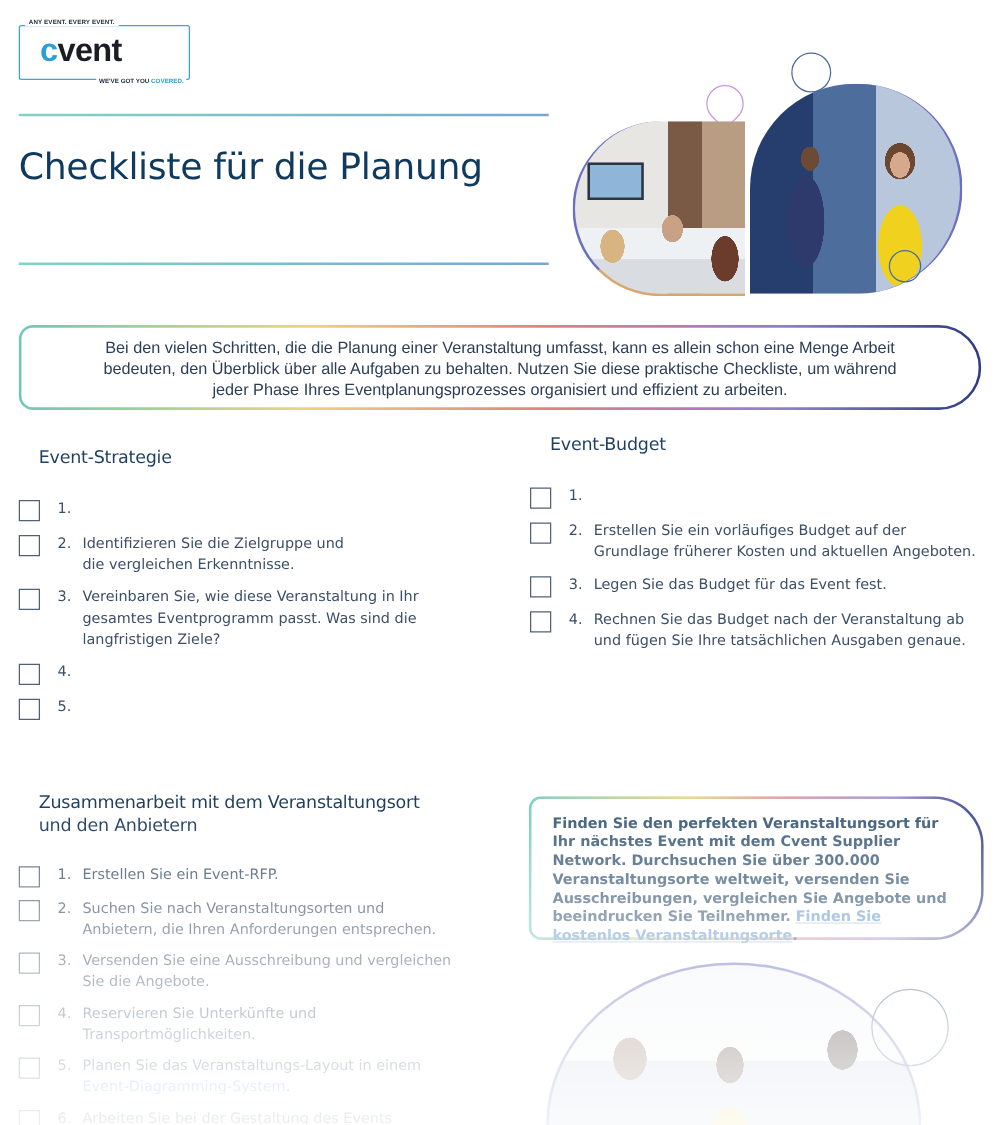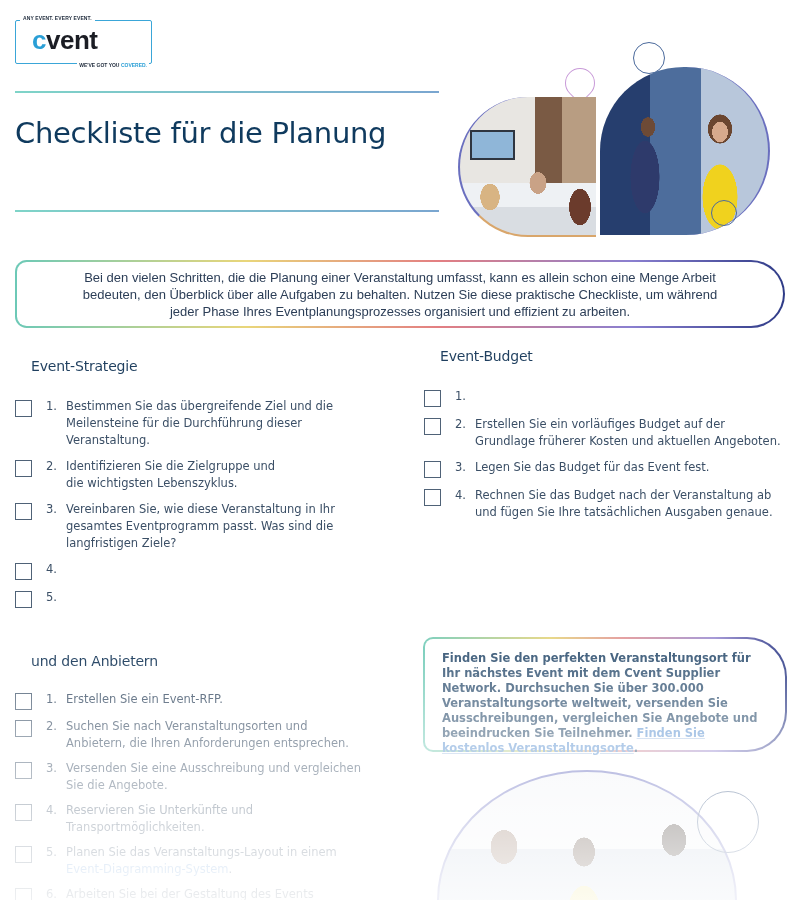--- a/index.html
+++ b/index.html
@@ -178,26 +178,25 @@
 
 <div class="intro">
   <p>Bei den vielen Schritten, die die Planung einer Veranstaltung umfasst, kann es allein schon eine Menge Arbeit bedeuten, den Überblick über alle Aufgaben zu behalten. Nutzen Sie diese praktische Checkliste, um während jeder Phase Ihres Eventplanungsprozesses organisiert und effizient zu arbeiten.</p>
 </div>
 
 <div class="section sec-strategy">
   <h2>Event-Strategie</h2>
   <div class="item">
     <span class="box"></span>
     <span class="num">1.</span>
-    <span class="text" style="width:300px">Bestimmen Sie das übergreifende Ziel und die Meilensteine für die Durchführung dieser Veranstaltung.</span>
   </div>
   <div class="item">
     <span class="box"></span>
     <span class="num">2.</span>
-    <span class="text" style="width:230px">Identifizieren Sie die Zielgruppe und die wichtigsten Lebenszyklus.</span>
+    <span class="text" style="width:230px">Identifizieren Sie die Zielgruppe und die vergleichen Erkenntnisse.</span>
   </div>
   <div class="item">
     <span class="box"></span>
     <span class="num">3.</span>
     <span class="text" style="width:315px">Vereinbaren Sie, wie diese Veranstaltung in Ihr gesamtes Eventprogramm passt. Was sind die langfristigen Ziele?</span>
   </div>
   <div class="item">
     <span class="box"></span>
     <span class="num">4.</span>
   </div>
@@ -225,21 +224,21 @@
   </div>
   <div class="item">
     <span class="box"></span>
     <span class="num">4.</span>
     <span class="text" style="width:310px">Rechnen Sie das Budget nach der Veranstaltung ab und fügen Sie Ihre tatsächlichen Ausgaben genaue.</span>
   </div>
 </div>
 
 <div class="section sec-collab">
   <h2>
-    <br>
+    <span>Zusammenarbeit mit dem Veranstaltungsort</span><br>
     <span>und den Anbietern</span>
   </h2>
   <div class="item">
     <span class="box"></span>
     <span class="num">1.</span>
     <span class="text" style="width:300px">Erstellen Sie ein Event-RFP.</span>
   </div>
   <div class="item">
     <span class="box"></span>
     <span class="num">2.</span>

